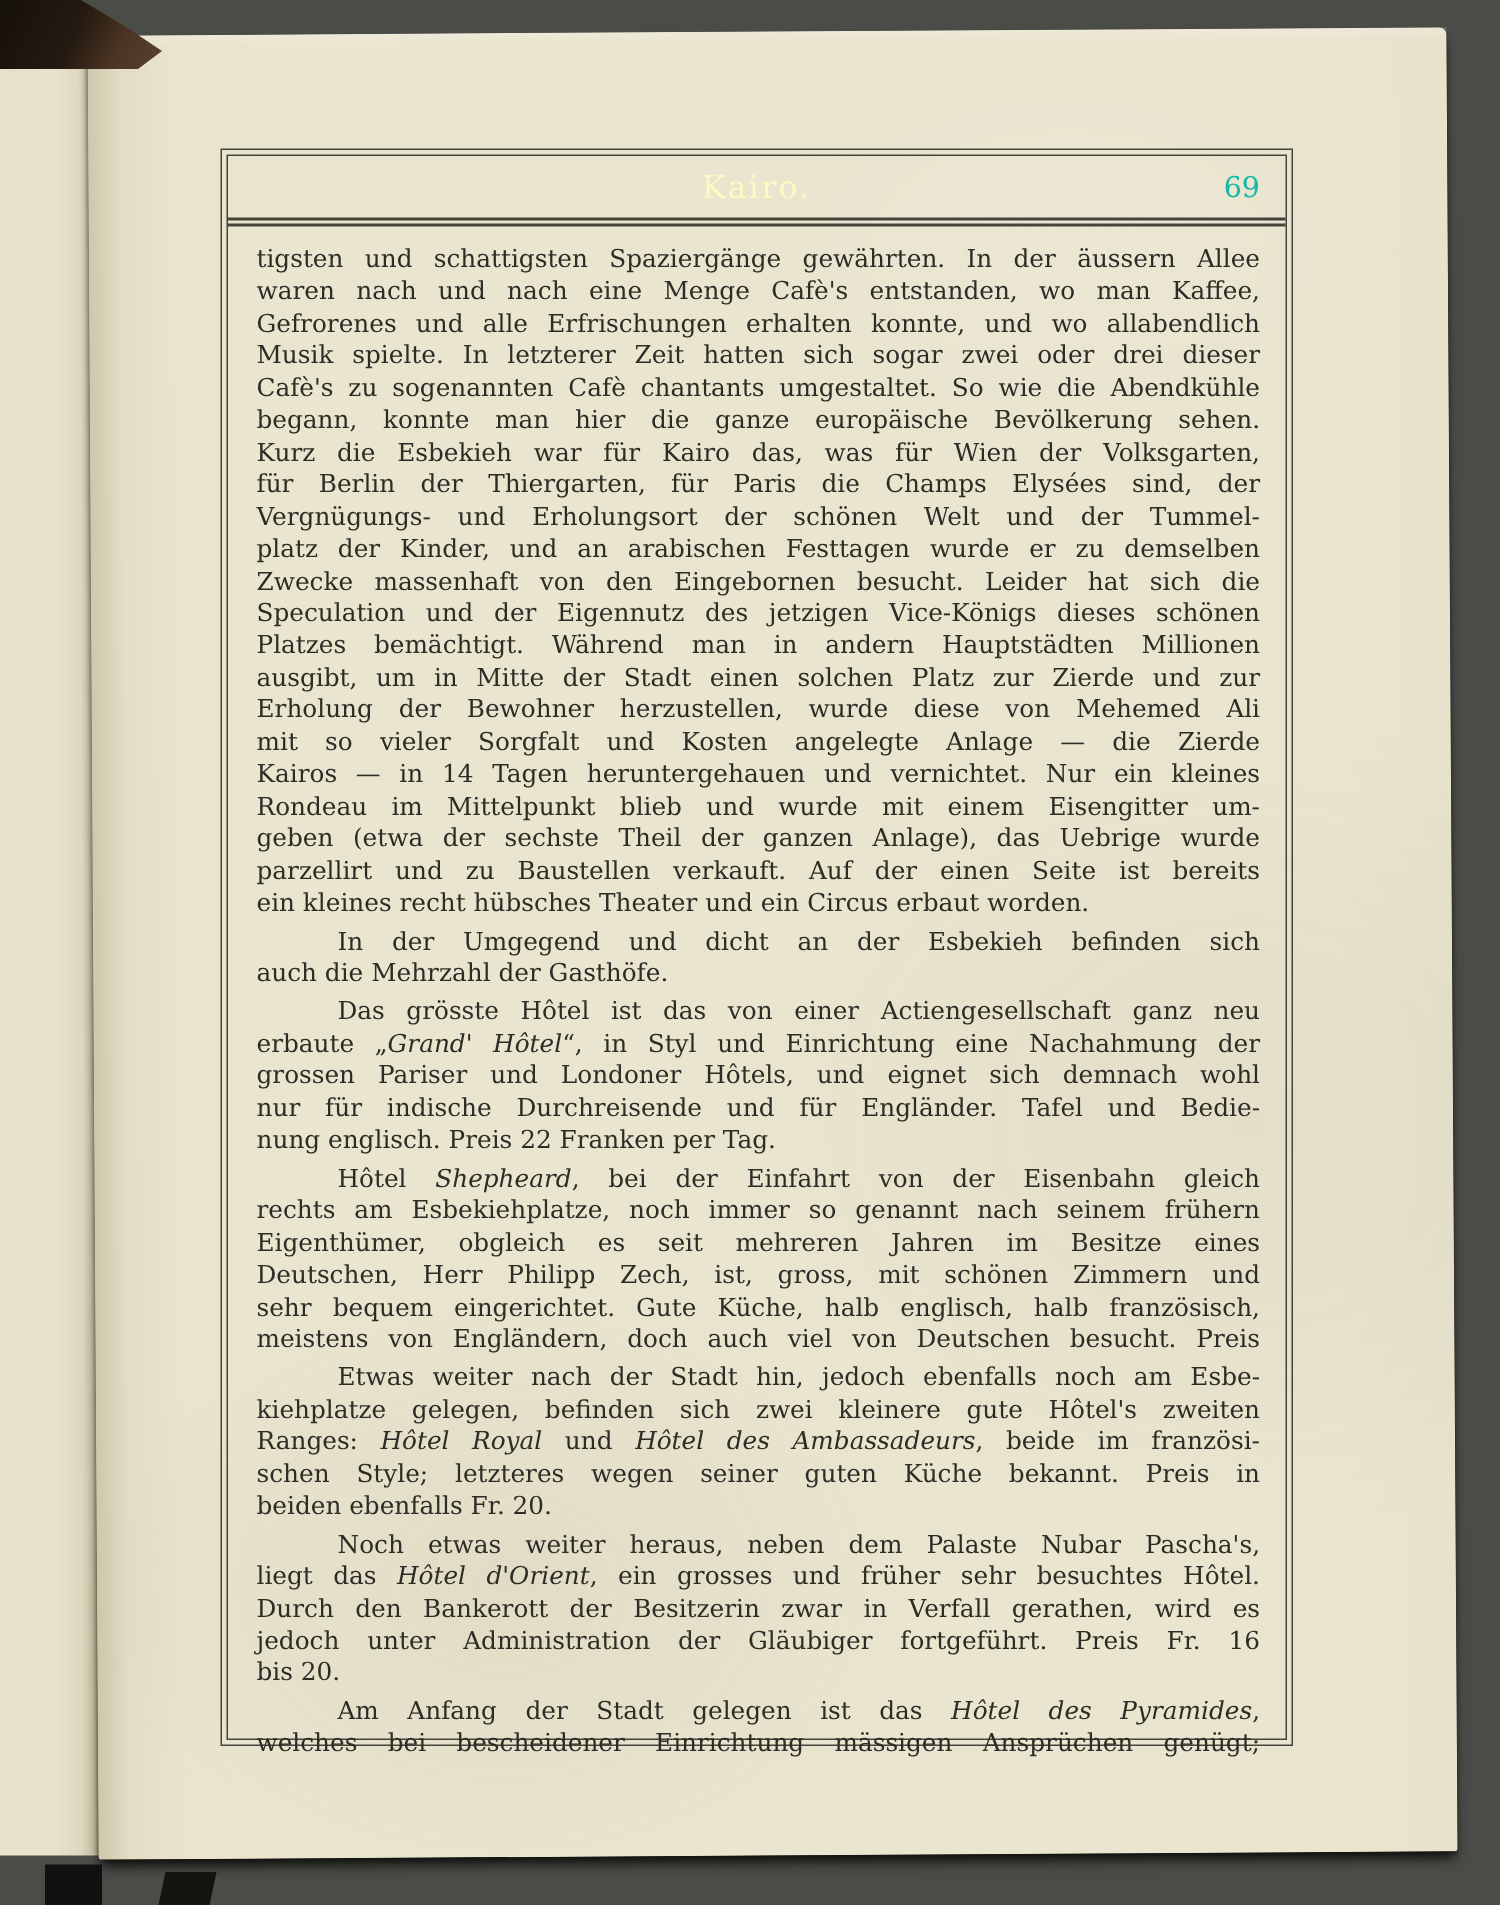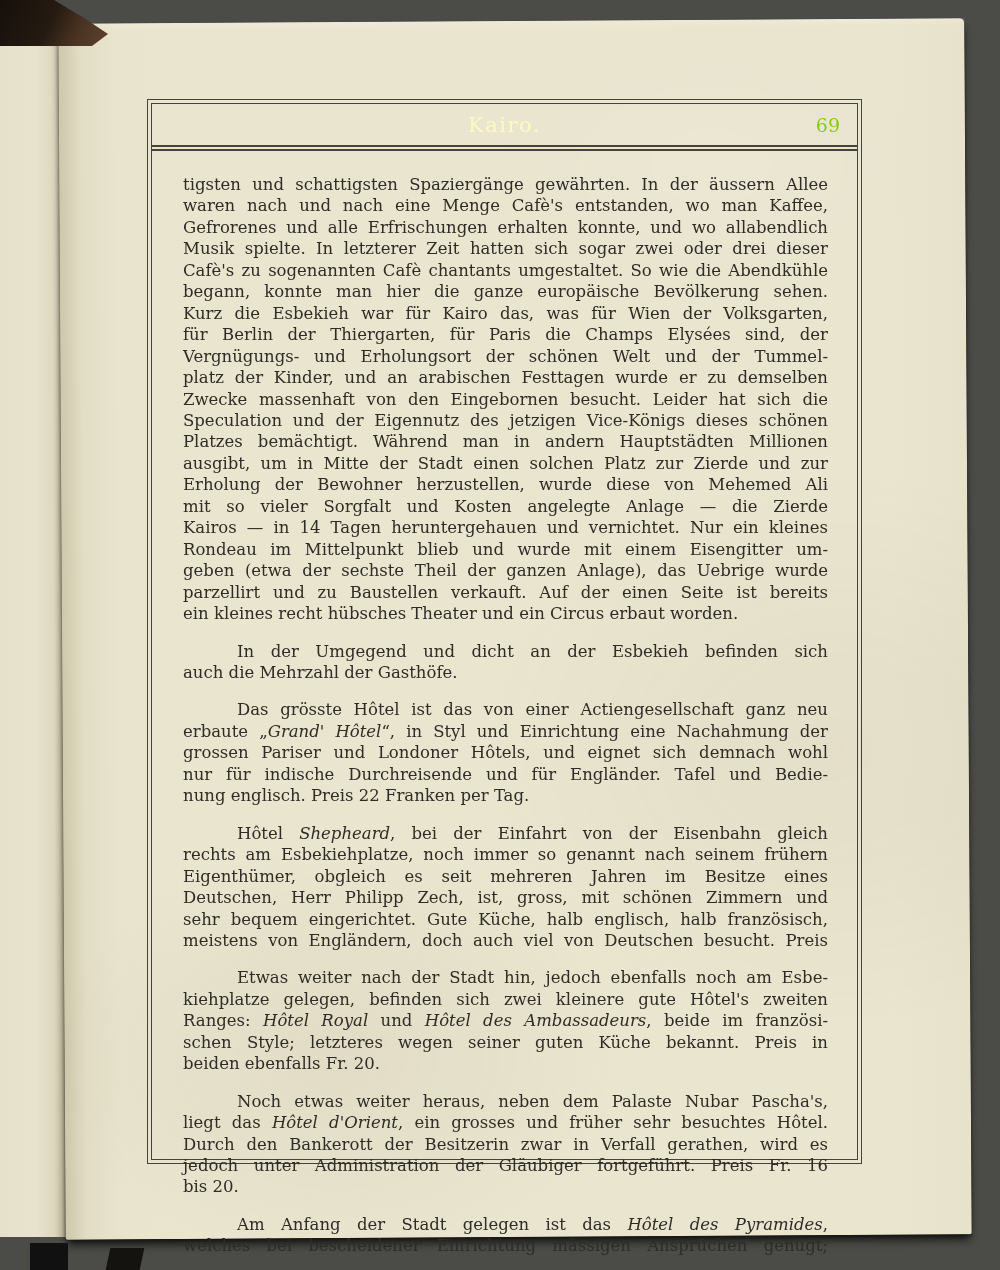--- a/index.html
+++ b/index.html
@@ -47,27 +47,27 @@
   }
   .frame-header{
     position:relative;height:41px;border-bottom:6px double #45443a;
   }
   .page-title{
     display:block;text-align:center;line-height:43px;
     font-size:21px;letter-spacing:1.5px;color:#fef9c3;
   }
   .page-number{
     position:absolute;right:17px;top:0;line-height:43px;
-    font-size:19px;color:#84cc16;
+    font-size:19px;color:#14b8a6;
   }
   .frame-body{
     padding:7px 13px 0 15px;
     font-size:16.5px;line-height:21.45px;color:#2e2c26;
   }
-  .para{margin:16px;}
+  .para{margin:4px;}
   .line{text-align:justify;white-space:normal;}
   .line.just{text-align-last:justify;}
   .line.first{text-indent:54px;}
   .it{font-style:italic;}
   
   .main-page .mottle{
     position:absolute;inset:0;pointer-events:none;border-radius:inherit;
     background:
       radial-gradient(ellipse 300px 180px at 72% 12%, rgba(255,255,255,0.10), rgba(255,255,255,0) 70%),
       radial-gradient(ellipse 400px 300px at 30% 85%, rgba(120,110,80,0.07), rgba(0,0,0,0) 70%),

